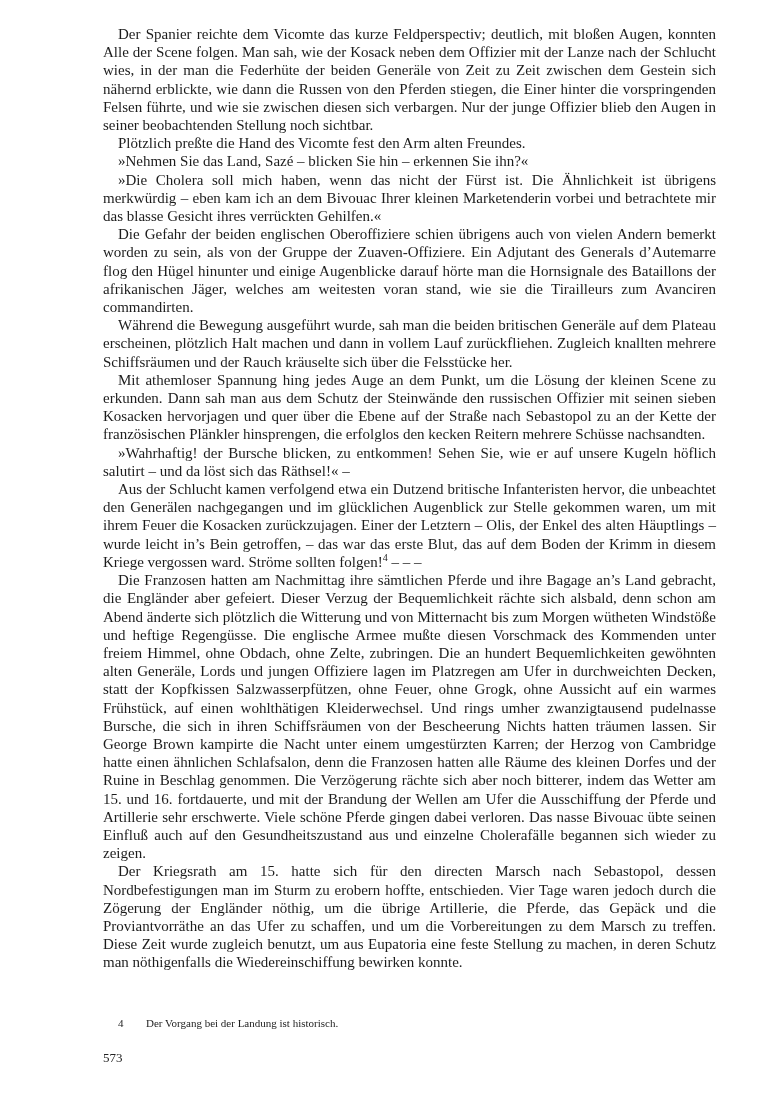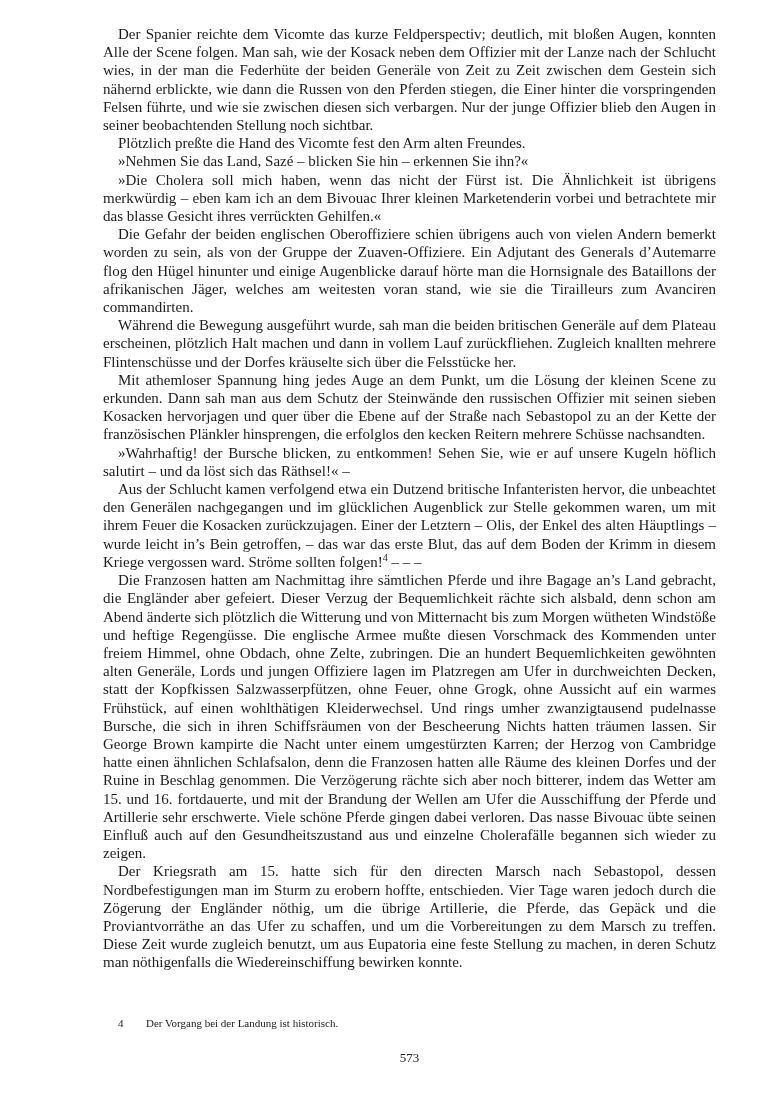--- a/index.html
+++ b/index.html
@@ -48,37 +48,37 @@
   .fn-num {
     display: inline-block;
     margin-left: 15px;
     width: 28px;
   }
   .pagenum {
     position: absolute;
     left: 103px;
     top: 1050px;
     width: 613px;
-    text-align: center;
+    text-align: left;
     font-size: 13px;
     color: #222222;
   }
 </style>
 </head>
 <body>
 
 <div class="page">
 
   <div class="body-text">
     <p class="para">Der Spanier reichte dem Vicomte das kurze Feldperspectiv; deutlich, mit bloßen Augen, konnten Alle der Scene folgen. Man sah, wie der Kosack neben dem Offizier mit der Lanze nach der Schlucht wies, in der man die Federhüte der beiden Generäle von Zeit zu Zeit zwischen dem Gestein sich nähernd erblickte, wie dann die Russen von den Pferden stiegen, die Einer hinter die vorspringenden Felsen führte, und wie sie zwischen diesen sich verbargen. Nur der junge Offizier blieb den Augen in seiner beobachtenden Stellung noch sichtbar.</p>
     <p class="para">Plötzlich preßte die Hand des Vicomte fest den Arm alten Freundes.</p>
     <p class="para">»Nehmen Sie das Land, Sazé – blicken Sie hin – erkennen Sie ihn?«</p>
     <p class="para">»Die Cholera soll mich haben, wenn das nicht der Fürst ist. Die Ähnlichkeit ist übrigens merkwürdig – eben kam ich an dem Bivouac Ihrer kleinen Marketenderin vorbei und betrachtete mir das blasse Gesicht ihres verrückten Gehilfen.«</p>
     <p class="para">Die Gefahr der beiden englischen Oberoffiziere schien übrigens auch von vielen Andern bemerkt worden zu sein, als von der Gruppe der Zuaven-Offiziere. Ein Adjutant des Generals d’Autemarre flog den Hügel hinunter und einige Augenblicke darauf hörte man die Hornsignale des Bataillons der afrikanischen Jäger, welches am weitesten voran stand, wie sie die Tirailleurs zum Avanciren commandirten.</p>
-    <p class="para">Während die Bewegung ausgeführt wurde, sah man die beiden britischen Generäle auf dem Plateau erscheinen, plötzlich Halt machen und dann in vollem Lauf zurückfliehen. Zugleich knallten mehrere Flintenschüsse und der Dorfes kräuselte sich über die Felsstücke her.</p>
+    <p class="para">Während die Bewegung ausgeführt wurde, sah man die beiden britischen Generäle auf dem Plateau erscheinen, plötzlich Halt machen und dann in vollem Lauf zurückfliehen. Zugleich knallten mehrere Schiffsräumen und der Rauch kräuselte sich über die Felsstücke her.</p>
     <p class="para">Mit athemloser Spannung hing jedes Auge an dem Punkt, um die Lösung der kleinen Scene zu erkunden. Dann sah man aus dem Schutz der Steinwände den russischen Offizier mit seinen sieben Kosacken hervorjagen und quer über die Ebene auf der Straße nach Sebastopol zu an der Kette der französischen Plänkler hinsprengen, die erfolglos den kecken Reitern mehrere Schüsse nachsandten.</p>
     <p class="para">»Wahrhaftig! der Bursche blicken, zu entkommen! Sehen Sie, wie er auf unsere Kugeln höflich salutirt – und da löst sich das Räthsel!« –</p>
     <p class="para"><span>Aus der Schlucht kamen verfolgend etwa ein Dutzend britische Infanteristen hervor, die unbeachtet den Generälen nachgegangen und im glücklichen Augenblick zur Stelle gekommen waren, um mit ihrem Feuer die Kosacken zurückzujagen. Einer der Letztern – Olis, der Enkel des alten Häuptlings – wurde leicht in’s Bein getroffen, – das war das erste Blut, das auf dem Boden der Krimm in diesem Kriege vergossen ward. Ströme sollten folgen!</span><sup class="fnref">4</sup><span> – – –</span></p>
     <p class="para">Die Franzosen hatten am Nachmittag ihre sämtlichen Pferde und ihre Bagage an’s Land gebracht, die Engländer aber gefeiert. Dieser Verzug der Bequemlichkeit rächte sich alsbald, denn schon am Abend änderte sich plötzlich die Witterung und von Mitternacht bis zum Morgen wütheten Windstöße und heftige Regengüsse. Die englische Armee mußte diesen Vorschmack des Kommenden unter freiem Himmel, ohne Obdach, ohne Zelte, zubringen. Die an hundert Bequemlichkeiten gewöhnten alten Generäle, Lords und jungen Offiziere lagen im Platzregen am Ufer in durchweichten Decken, statt der Kopfkissen Salzwasserpfützen, ohne Feuer, ohne Grogk, ohne Aussicht auf ein warmes Frühstück, auf einen wohlthätigen Kleiderwechsel. Und rings umher zwanzigtausend pudelnasse Bursche, die sich in ihren Schiffsräumen von der Bescheerung Nichts hatten träumen lassen. Sir George Brown kampirte die Nacht unter einem umgestürzten Karren; der Herzog von Cambridge hatte einen ähnlichen Schlafsalon, denn die Franzosen hatten alle Räume des kleinen Dorfes und der Ruine in Beschlag genommen. Die Verzögerung rächte sich aber noch bitterer, indem das Wetter am 15. und 16. fortdauerte, und mit der Brandung der Wellen am Ufer die Ausschiffung der Pferde und Artillerie sehr erschwerte. Viele schöne Pferde gingen dabei verloren. Das nasse Bivouac übte seinen Einfluß auch auf den Gesundheitszustand aus und einzelne Cholerafälle begannen sich wieder zu zeigen.</p>
     <p class="para">Der Kriegsrath am 15. hatte sich für den directen Marsch nach Sebastopol, dessen Nordbefestigungen man im Sturm zu erobern hoffte, entschieden. Vier Tage waren jedoch durch die Zögerung der Engländer nöthig, um die übrige Artillerie, die Pferde, das Gepäck und die Proviantvorräthe an das Ufer zu schaffen, und um die Vorbereitungen zu dem Marsch zu treffen. Diese Zeit wurde zugleich benutzt, um aus Eupatoria eine feste Stellung zu machen, in deren Schutz man nöthigenfalls die Wiedereinschiffung bewirken konnte.</p>
   </div>
 
   <div class="footnote">
     <span class="fn-num">4</span><span class="fn-text">Der Vorgang bei der Landung ist historisch.</span>
   </div>

